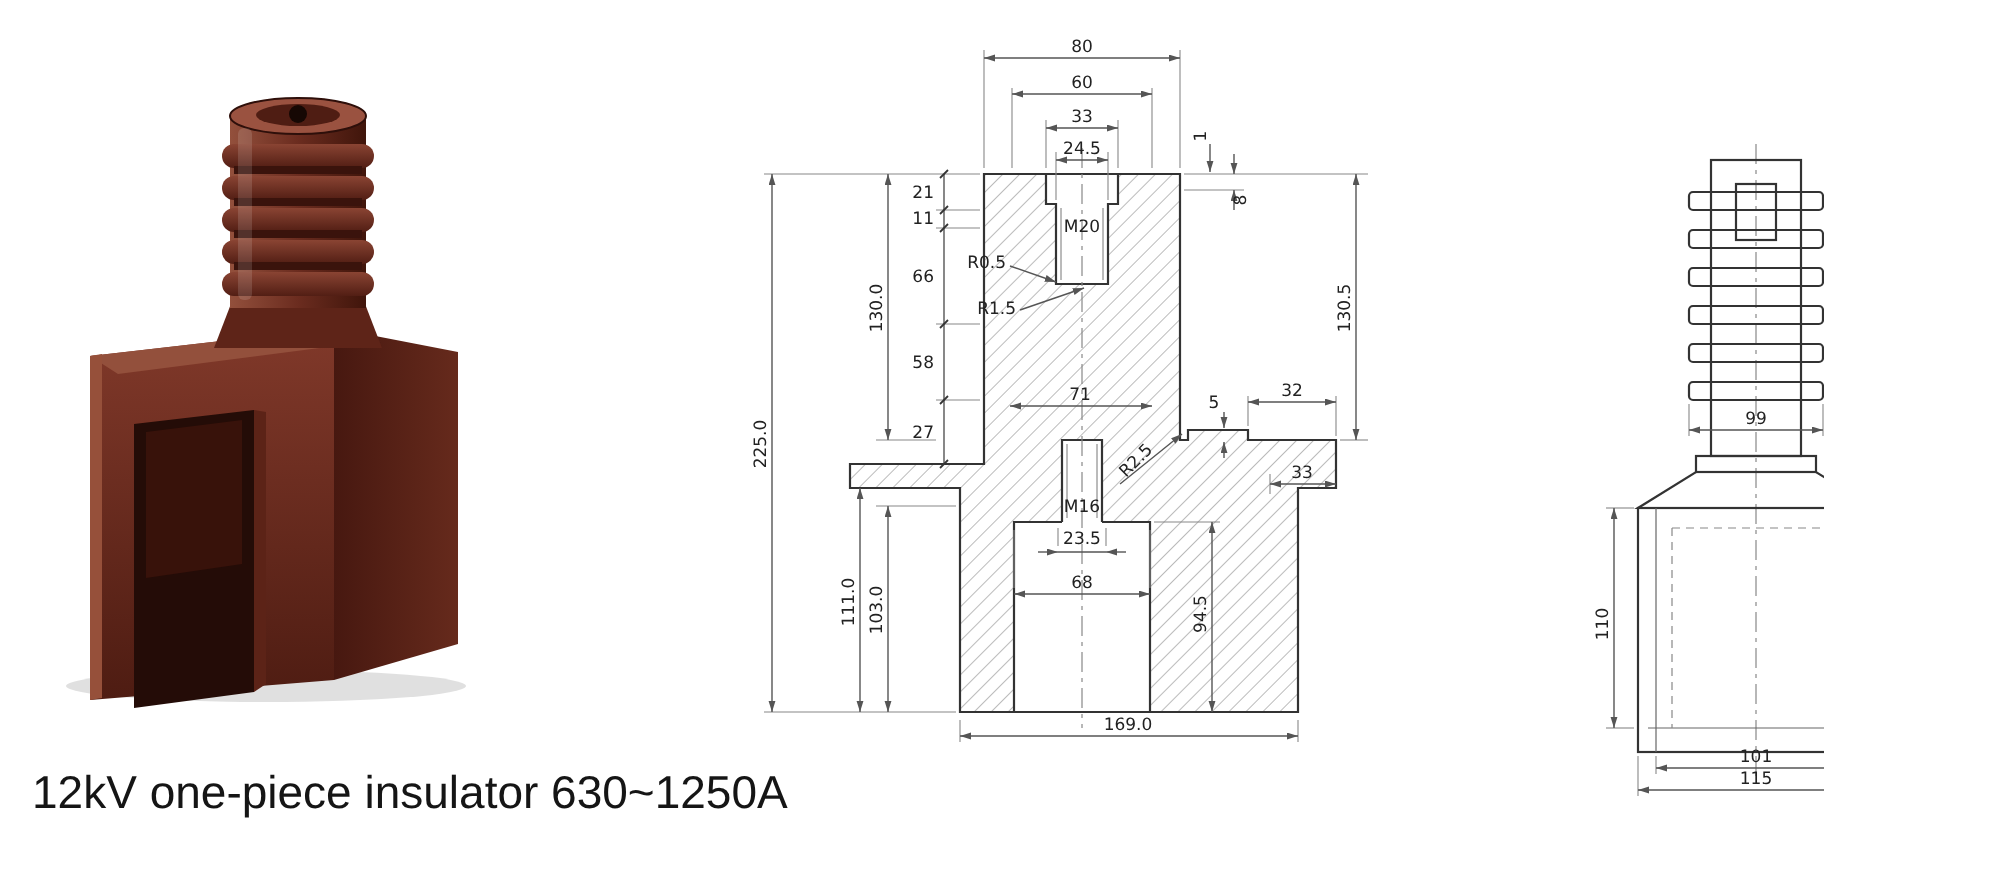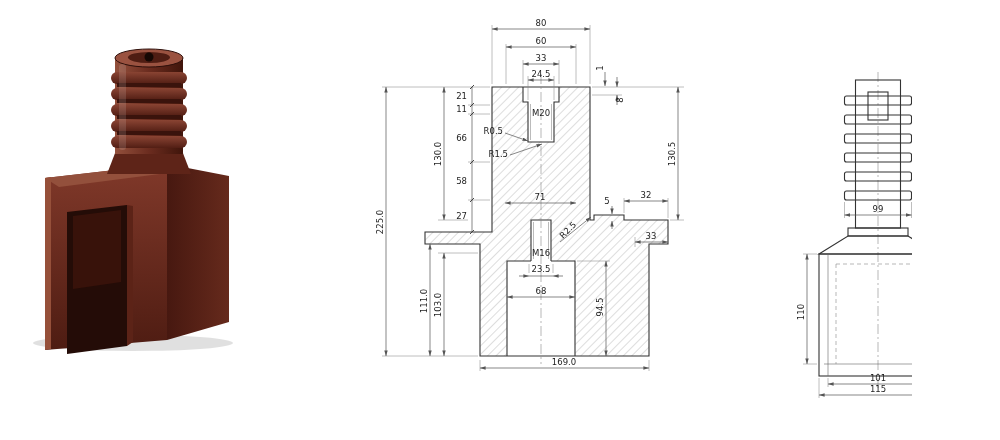--- a/index.html
+++ b/index.html
@@ -252,14 +252,15 @@
       <line class="dim" x1="41" y1="327" x2="159" y2="327" marker-start="url(#arr2)" marker-end="url(#arr2)"></line>
     </g>
     <g>
       <text class="dt" x="100" y="144">99</text>
       <text class="dt" x="26" y="244" transform="rotate(-90 26 244)">110</text>
       <text class="dt" x="100" y="313">101</text>
       <text class="dt" x="100" y="324">115</text>
     </g>
   </svg>
 
+  <div class="caption">12kV one-piece insulator 630~1250A</div>
 
 </div>
 
 </body></html>

